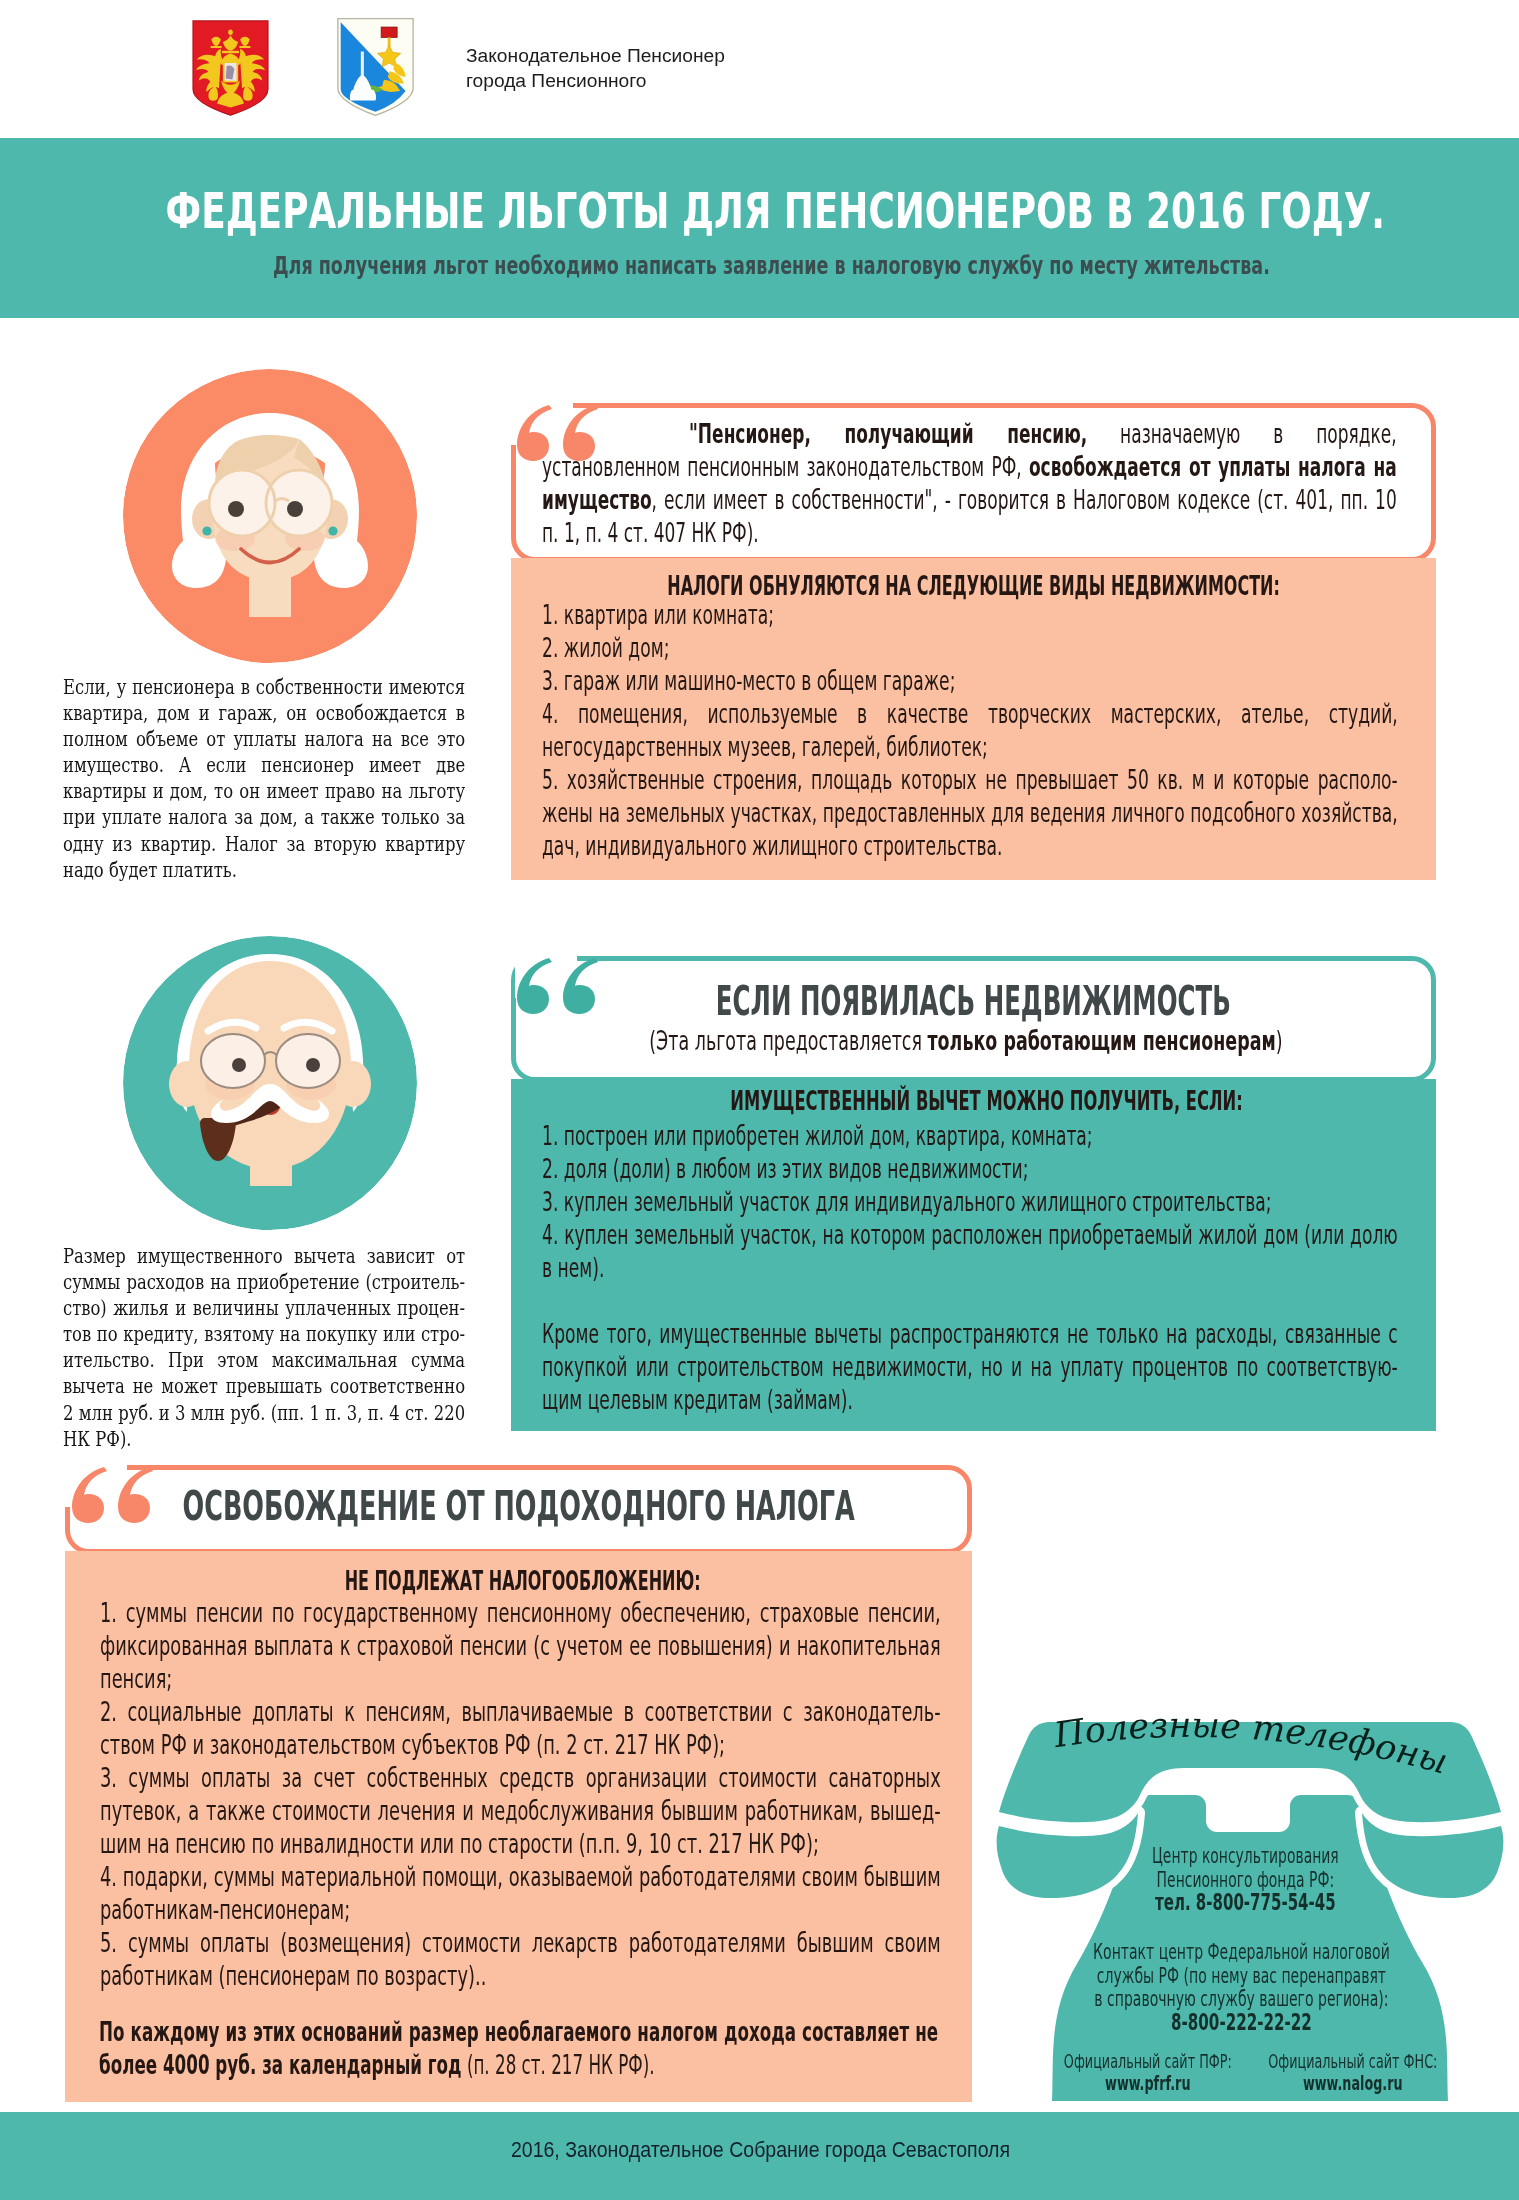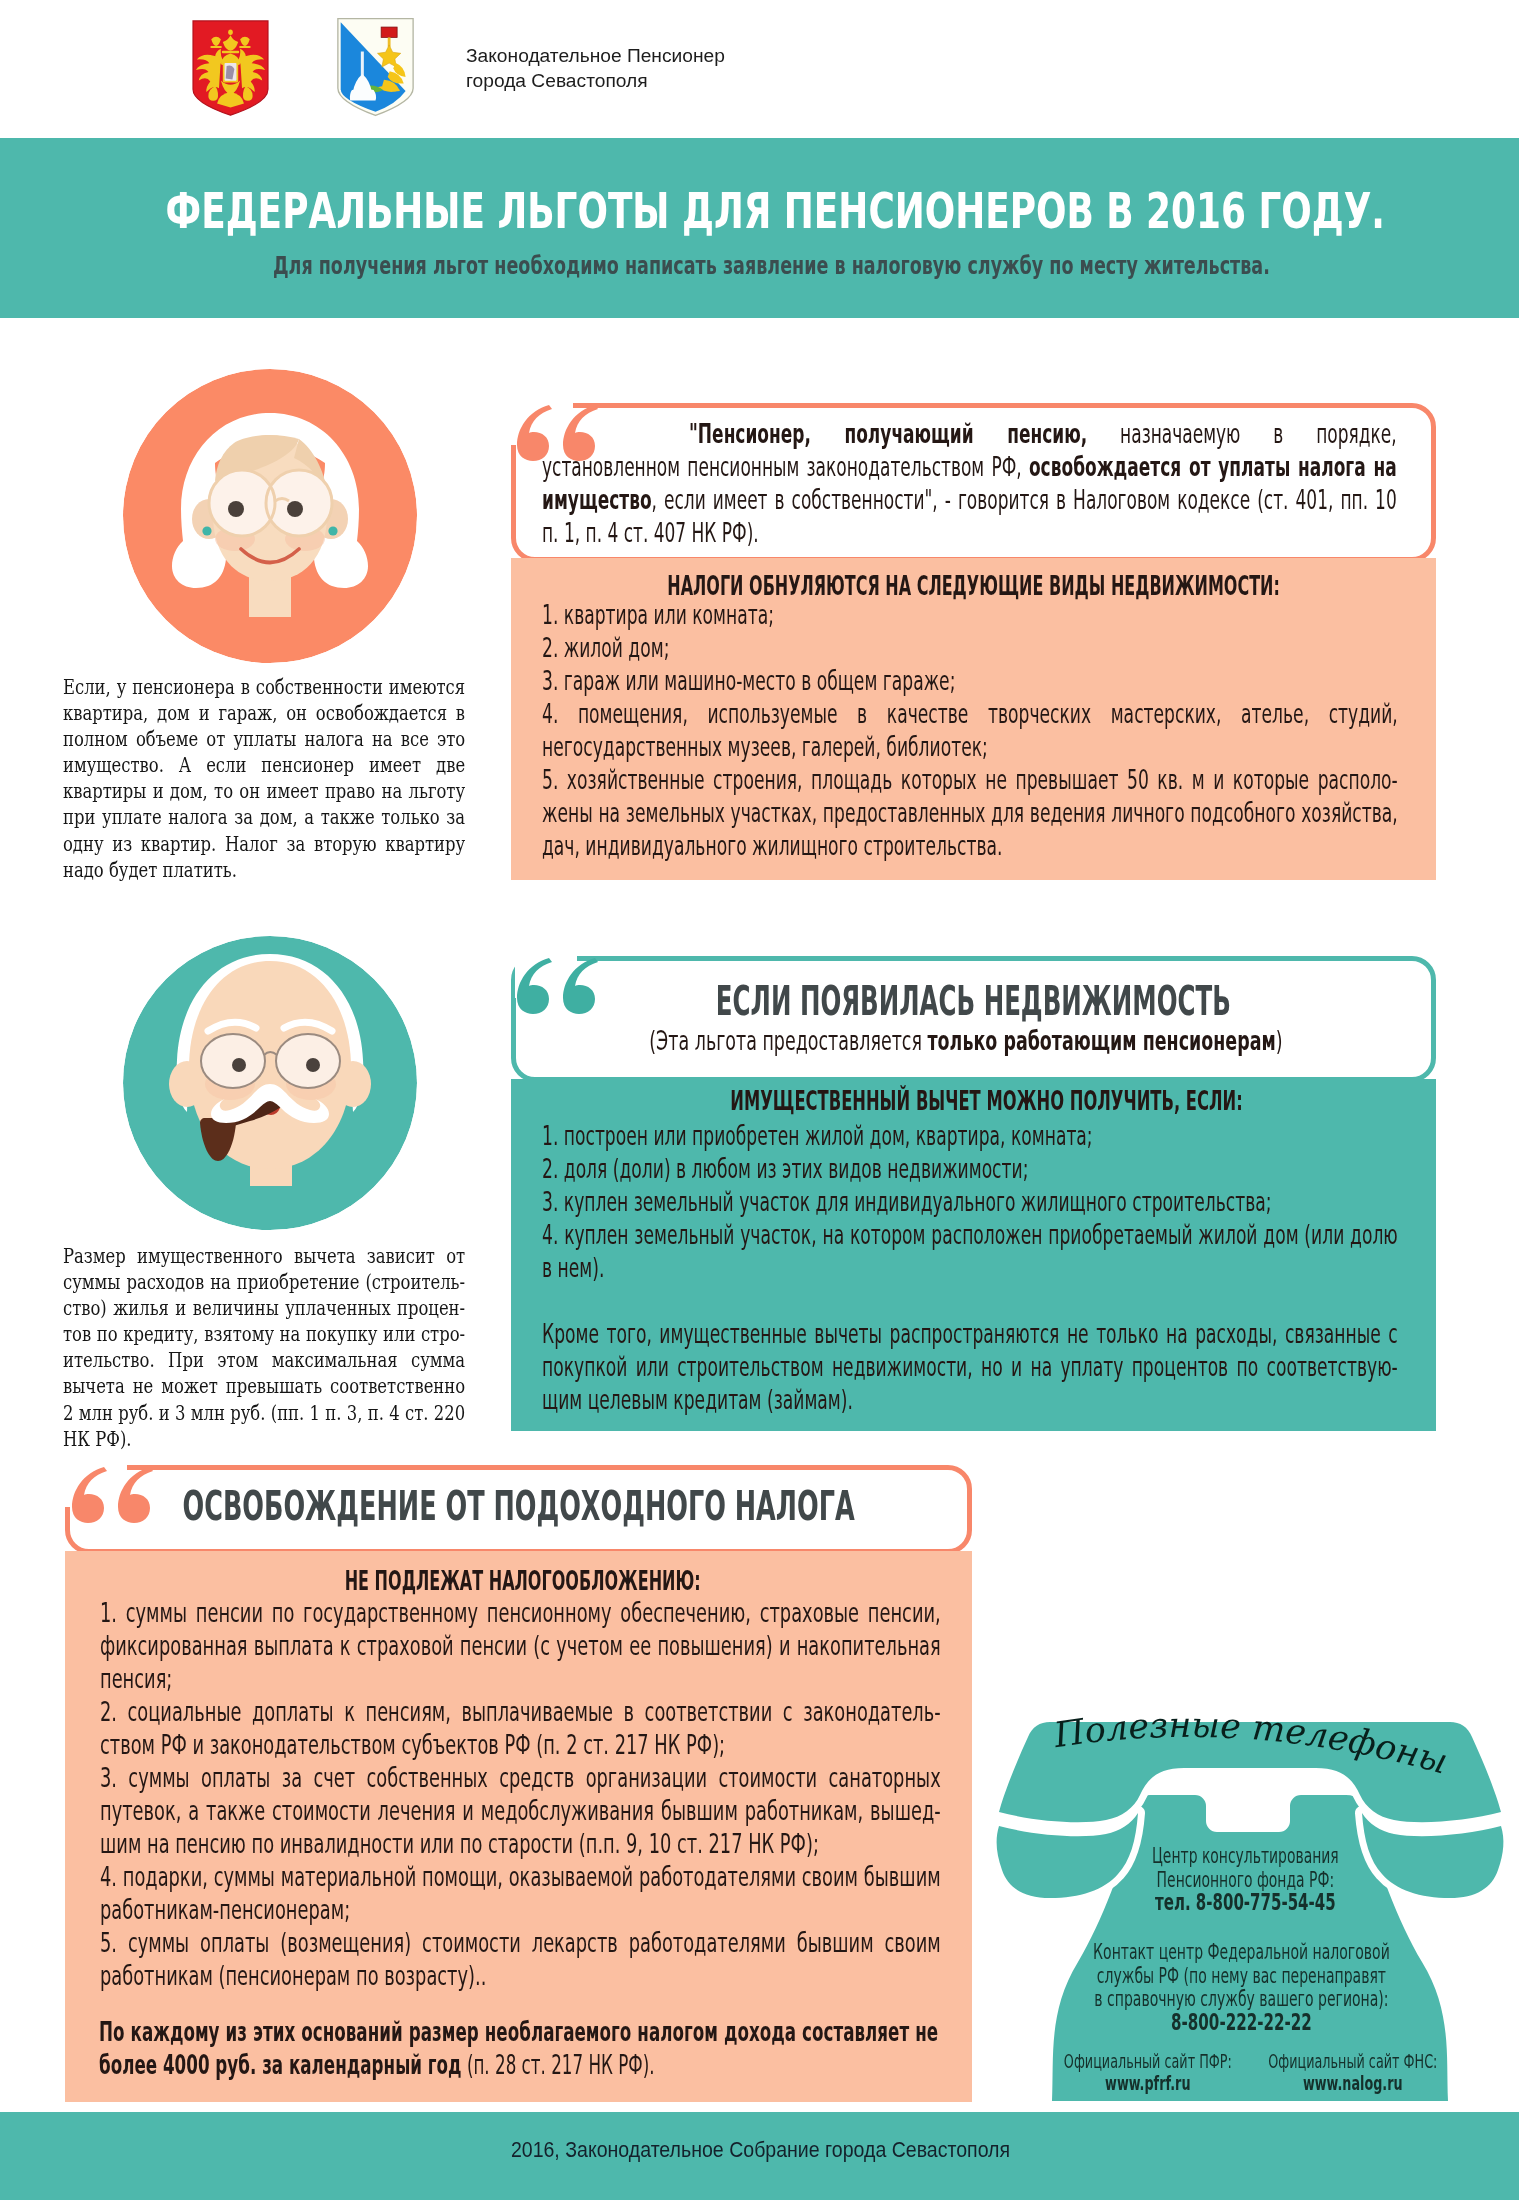--- a/index.html
+++ b/index.html
@@ -93,21 +93,21 @@
       <path d="M57 57 q12 2 15 13 q-12 1 -17 -7z" fill="#F5C518"></path>
       <path d="M51 66 q13 1 17 12 q-13 2 -19 -5z" fill="#F5C518"></path>
       <path d="M44 74 q13 -4 24 3 q-12 5 -24 -3z" fill="#F5C518"></path>
       <path d="M30 73 q12 -3 20 4 q-10 6 -20 -4z" fill="#63B33B"></path>
       <rect x="26.4" y="36" width="3.2" height="26" fill="#E9F2FA"></rect>
       <path d="M28 60 q-8 7 -10 19 l20 0 q-2 -12 -10 -19z" fill="#FBFDFE"></path>
       <path d="M17 77 q12 -3 23 0 q4 6 2 11 l-27 0 q-1 -7 2 -11z" fill="#FBFDFE"></path>
     </svg>
     <div class="org">
       <div>Законодательное Пенсионер</div>
-      <div>города Севастополя</div>
+      <div>города Пенсионного</div>
     </div>
   </div>
 
   <div class="banner"></div>
   <div class="nx" style="left:7px;top:186px;width:1950px;transform:scaleX(0.788);text-align:center;
               font-weight:bold;font-size:50.6px;line-height:50.6px;color:#ffffff;white-space:nowrap;"><span>ФЕДЕРАЛЬНЫЕ ЛЬГОТЫ ДЛЯ ПЕНСИОНЕРОВ В 2016 ГОДУ.</span></div>
   <div class="nx" style="left:9px;top:253px;width:1970px;transform:scaleX(0.774);text-align:center;
               font-weight:bold;font-size:25.2px;line-height:25.2px;color:#3B4D4F;white-space:nowrap;"><span>Для получения льгот необходимо написать заявление в налоговую службу по месту жительства.</span></div>
 
   <svg class="circle" style="left:123px;top:369px;width:294px;height:294px;" viewBox="0 0 294 294">

